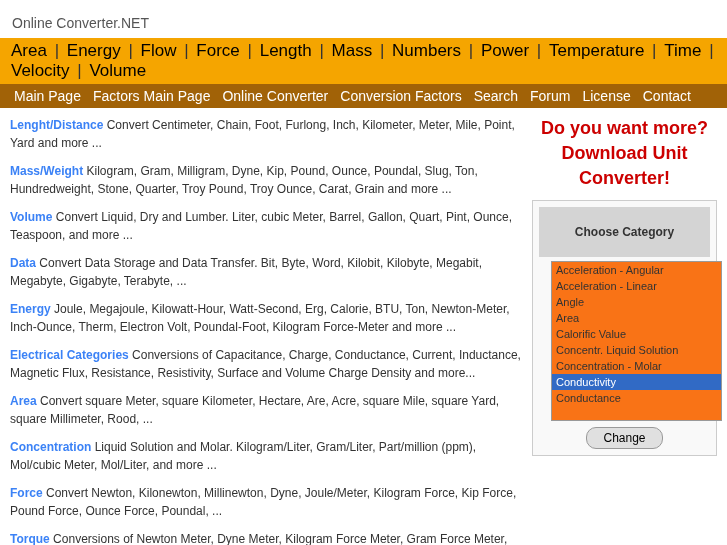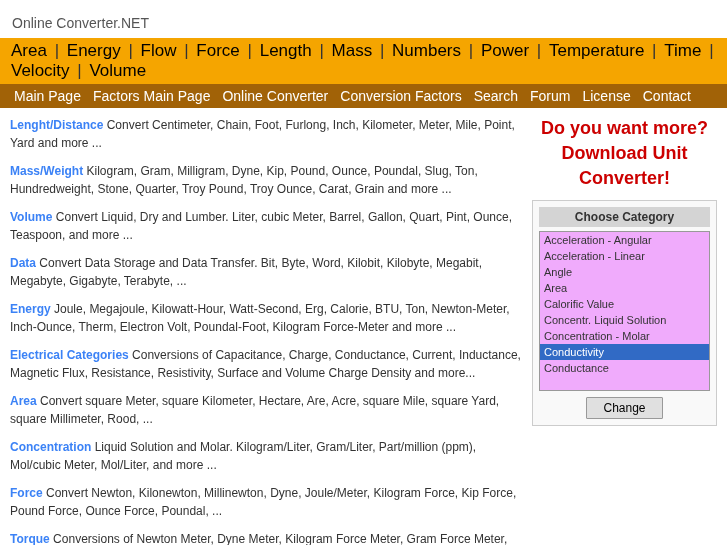--- a/index.html
+++ b/index.html
@@ -19,27 +19,27 @@
 
     #main-content { flex: 1; font-size: 12px; line-height: 1.5; }
     .section { margin-bottom: 10px; }
     .section-title { color: #3b82f6; font-weight: bold; }
     .section-text { color: #333; }
 
     #sidebar { width: 185px; flex-shrink: 0; }
     .sidebar-promo { color: #cc0000; font-weight: bold; font-size: 18px; text-align: center; line-height: 1.4; margin-bottom: 8px; }
 
     .sidebar-box { border: 1px solid #ccc; background: #f9f9f9; padding: 6px; }
-    .sidebar-box-title { background: #d4d4d4; text-align: center; font-weight: bold; font-size: 12px; padding: 3px; margin-bottom: 4px; }
+    .sidebar-box-title { background: #d4d4d4; text-align: center; font-weight: bold; font-size: 12px; padding: 18px; margin-bottom: 4px; }
 
-    .category-listbox { width: 100%; height: 160px; border: 1px solid #999; font-size: 11px; background: #f0abfc; overflow-y: scroll; }
+    .category-listbox { width: 100%; height: 160px; border: 1px solid #999; font-size: 11px; background: #f97316; overflow-y: scroll; margin-left: 12px; }
     .category-item { padding: 2px 4px; cursor: pointer; white-space: nowrap; }
     .category-item.selected { background: #316ac5; color: #fff; }
 
-    .change-btn { display: block; margin: 6px auto 0 auto; padding: 3px 16px; font-size: 12px; background: #e0e0e0; border: 1px solid #999; cursor: pointer; border-radius: 1px; }
+    .change-btn { display: block; margin: 6px auto 0 auto; padding: 3px 16px; font-size: 12px; background: #e0e0e0; border: 1px solid #999; cursor: pointer; border-radius: 10px; }
   </style>
 </head>
 <body>
 
 <div id="header">
   <h1>
     <span>Online Converter</span><span>.NET</span>
   </h1>
 </div>
 

